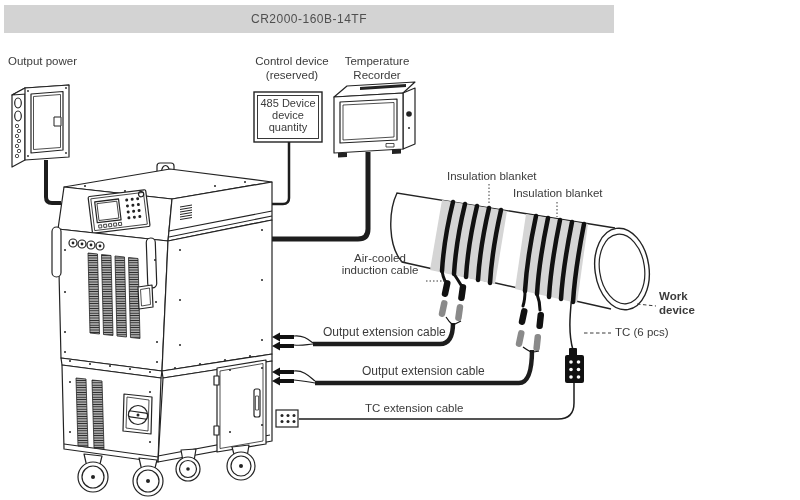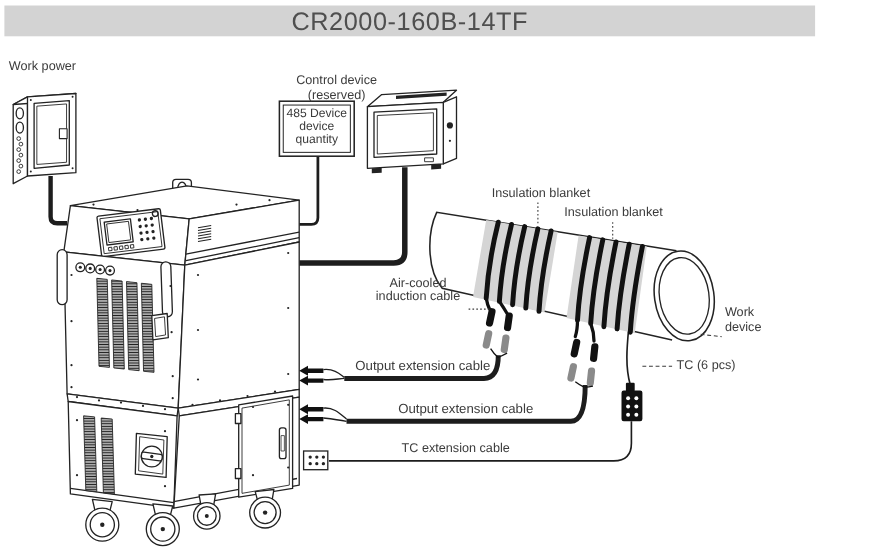--- a/index.html
+++ b/index.html
@@ -2,23 +2,23 @@
 <html><head>
 <meta charset="utf-8">
 <style>
   html,body{margin:0;padding:0;background:#fff;}
   #stage{position:relative;width:800px;height:500px;background:#fff;overflow:hidden;
          font-family:"Liberation Sans",sans-serif;color:#3b3b3b;}
   #art{position:absolute;left:0;top:0;}
   .lbl{position:absolute;font-size:11.5px;line-height:1.18;color:#3b3b3b;white-space:nowrap;}
   .lbl.center{text-align:center;white-space:normal;}
   .lbl span{display:block;}
-  #title-band{position:absolute;left:4px;top:5px;width:737px;height:28px;background:#d3d3d3;
+  #title-band{position:absolute;left:4px;top:5px;width:610px;height:28px;background:#d3d3d3;
               display:flex;align-items:center;justify-content:center;
-              font-size:23px;color:#4f4f4f;letter-spacing:.5px;}
+              font-size:12px;color:#4f4f4f;letter-spacing:.5px;}
   #lbl-485{position:absolute;left:256px;top:95px;width:64px;height:40px;display:flex;
            flex-direction:column;align-items:center;justify-content:center;
            font-size:11px;line-height:1.12;color:#3b3b3b;text-align:center;}
 </style>
 </head>
 <body>
 
 <div id="stage">
 
 <svg id="art" width="800" height="500" viewBox="0 0 800 500">
@@ -336,27 +336,31 @@
     <path d="M489,184 L489,203" stroke-dasharray="1.5 2"></path>
     <path d="M557,202 L557,217" stroke-dasharray="1.5 2"></path>
     <path d="M426,281 L446,281" stroke-dasharray="1.5 2"></path>
     <path d="M637,304 L656,306" stroke-dasharray="3.5 2.5"></path>
     <path d="M584,333 L611,333" stroke-dasharray="3.5 2.5"></path>
   </g>
 </svg>
 
 <div id="title-band">CR2000-160B-14TF</div>
 
-<div class="lbl" style="left:8px;top:55px;">Work power</div>
-
-<div class="lbl center" style="left:266px;top:55px;width:80px;margin-top:12px;">
+<div class="lbl" style="left:8px;top:55px;">Output power</div>
+
+<div class="lbl center" style="left:252px;top:55px;width:80px;">
   <span>Control device</span>
   <span>(reserved)</span>
 </div>
 
+<div class="lbl center" style="left:340px;top:55px;width:74px;">
+  <span>Temperature</span>
+  <span>Recorder</span>
+</div>
 
 <div id="lbl-485">
   <span>485 Device</span>
   <span>device</span>
   <span>quantity</span>
 </div>
 
 <div class="lbl" style="left:447px;top:170px;">Insulation blanket</div>
 
 <div class="lbl" style="left:513px;top:187px;">Insulation blanket</div>
@@ -365,20 +369,20 @@
   <span>Air-cooled</span>
   <span>induction cable</span>
 </div>
 
 <div class="lbl" style="left:323px;top:325px;font-size:12px;">Output extension cable</div>
 
 <div class="lbl" style="left:362px;top:364px;font-size:12px;">Output extension cable</div>
 
 <div class="lbl" style="left:365px;top:402px;">TC extension cable</div>
 
-<div class="lbl" style="left:659px;top:278px;">
+<div class="lbl" style="left:659px;top:290px;font-weight:bold;">
   <span>Work</span>
   <span>device</span>
 </div>
 
 <div class="lbl" style="left:615px;top:326px;">TC (6 pcs)</div>
 
 </div>
 
 </body></html>

